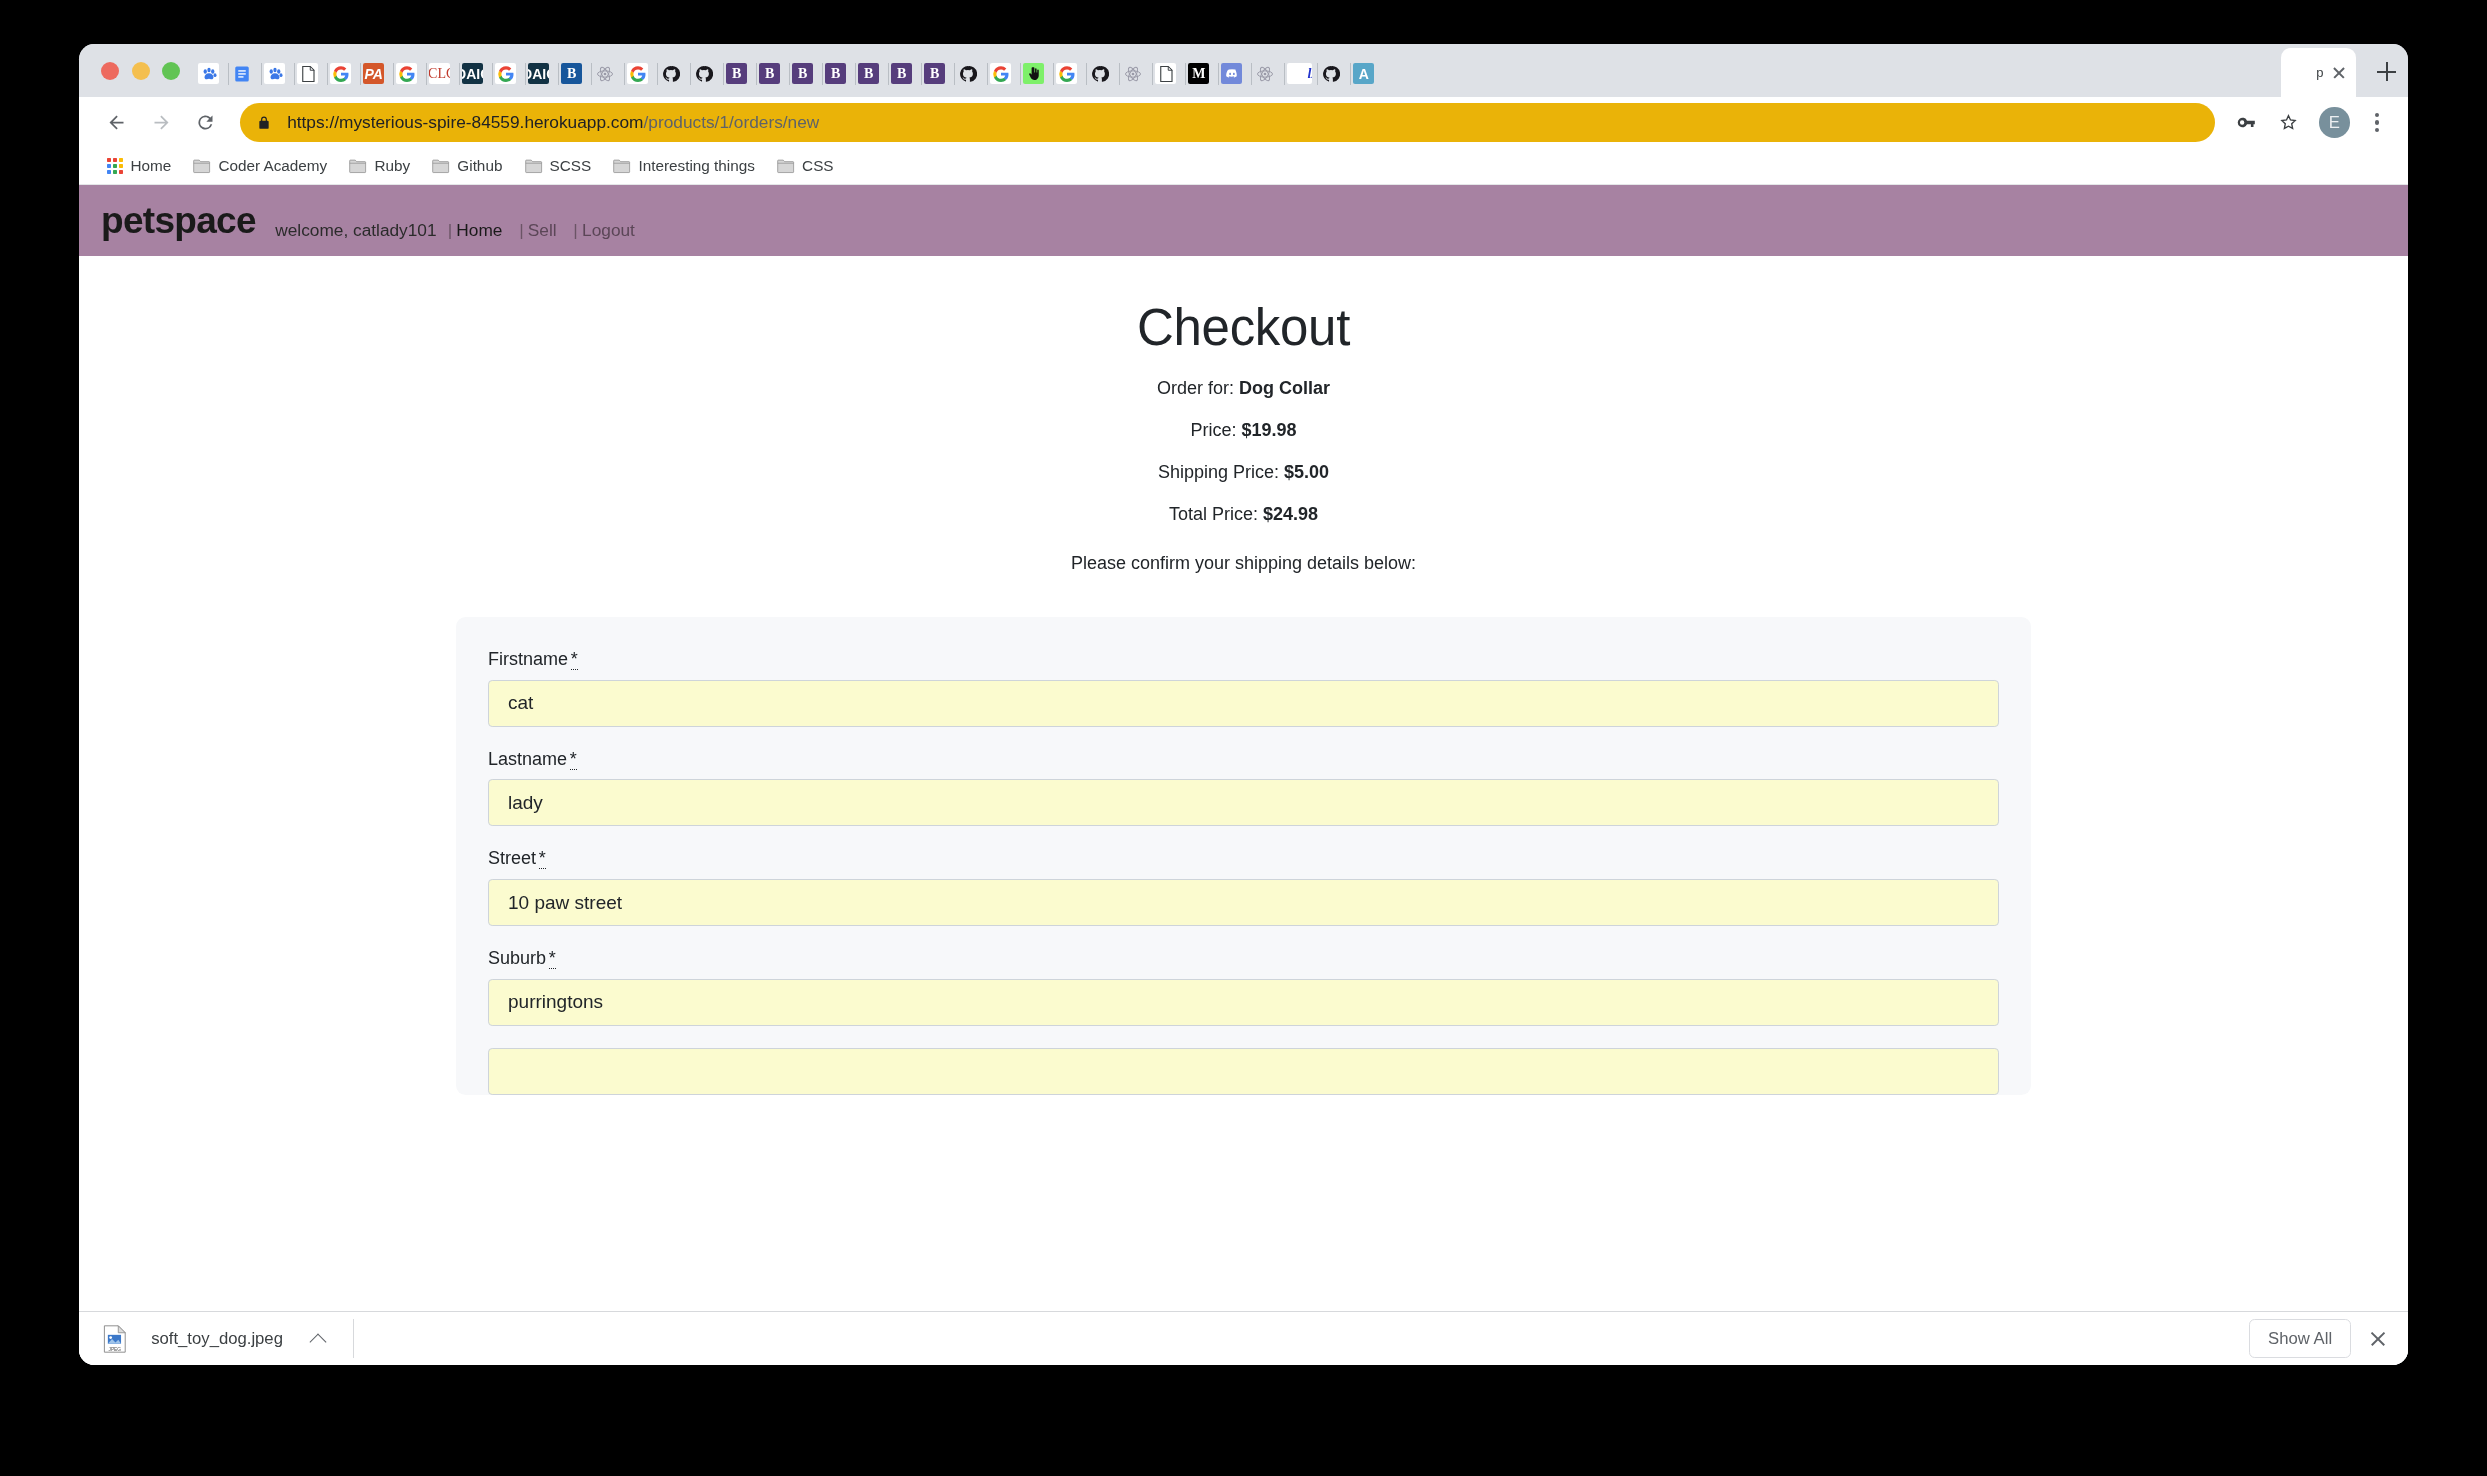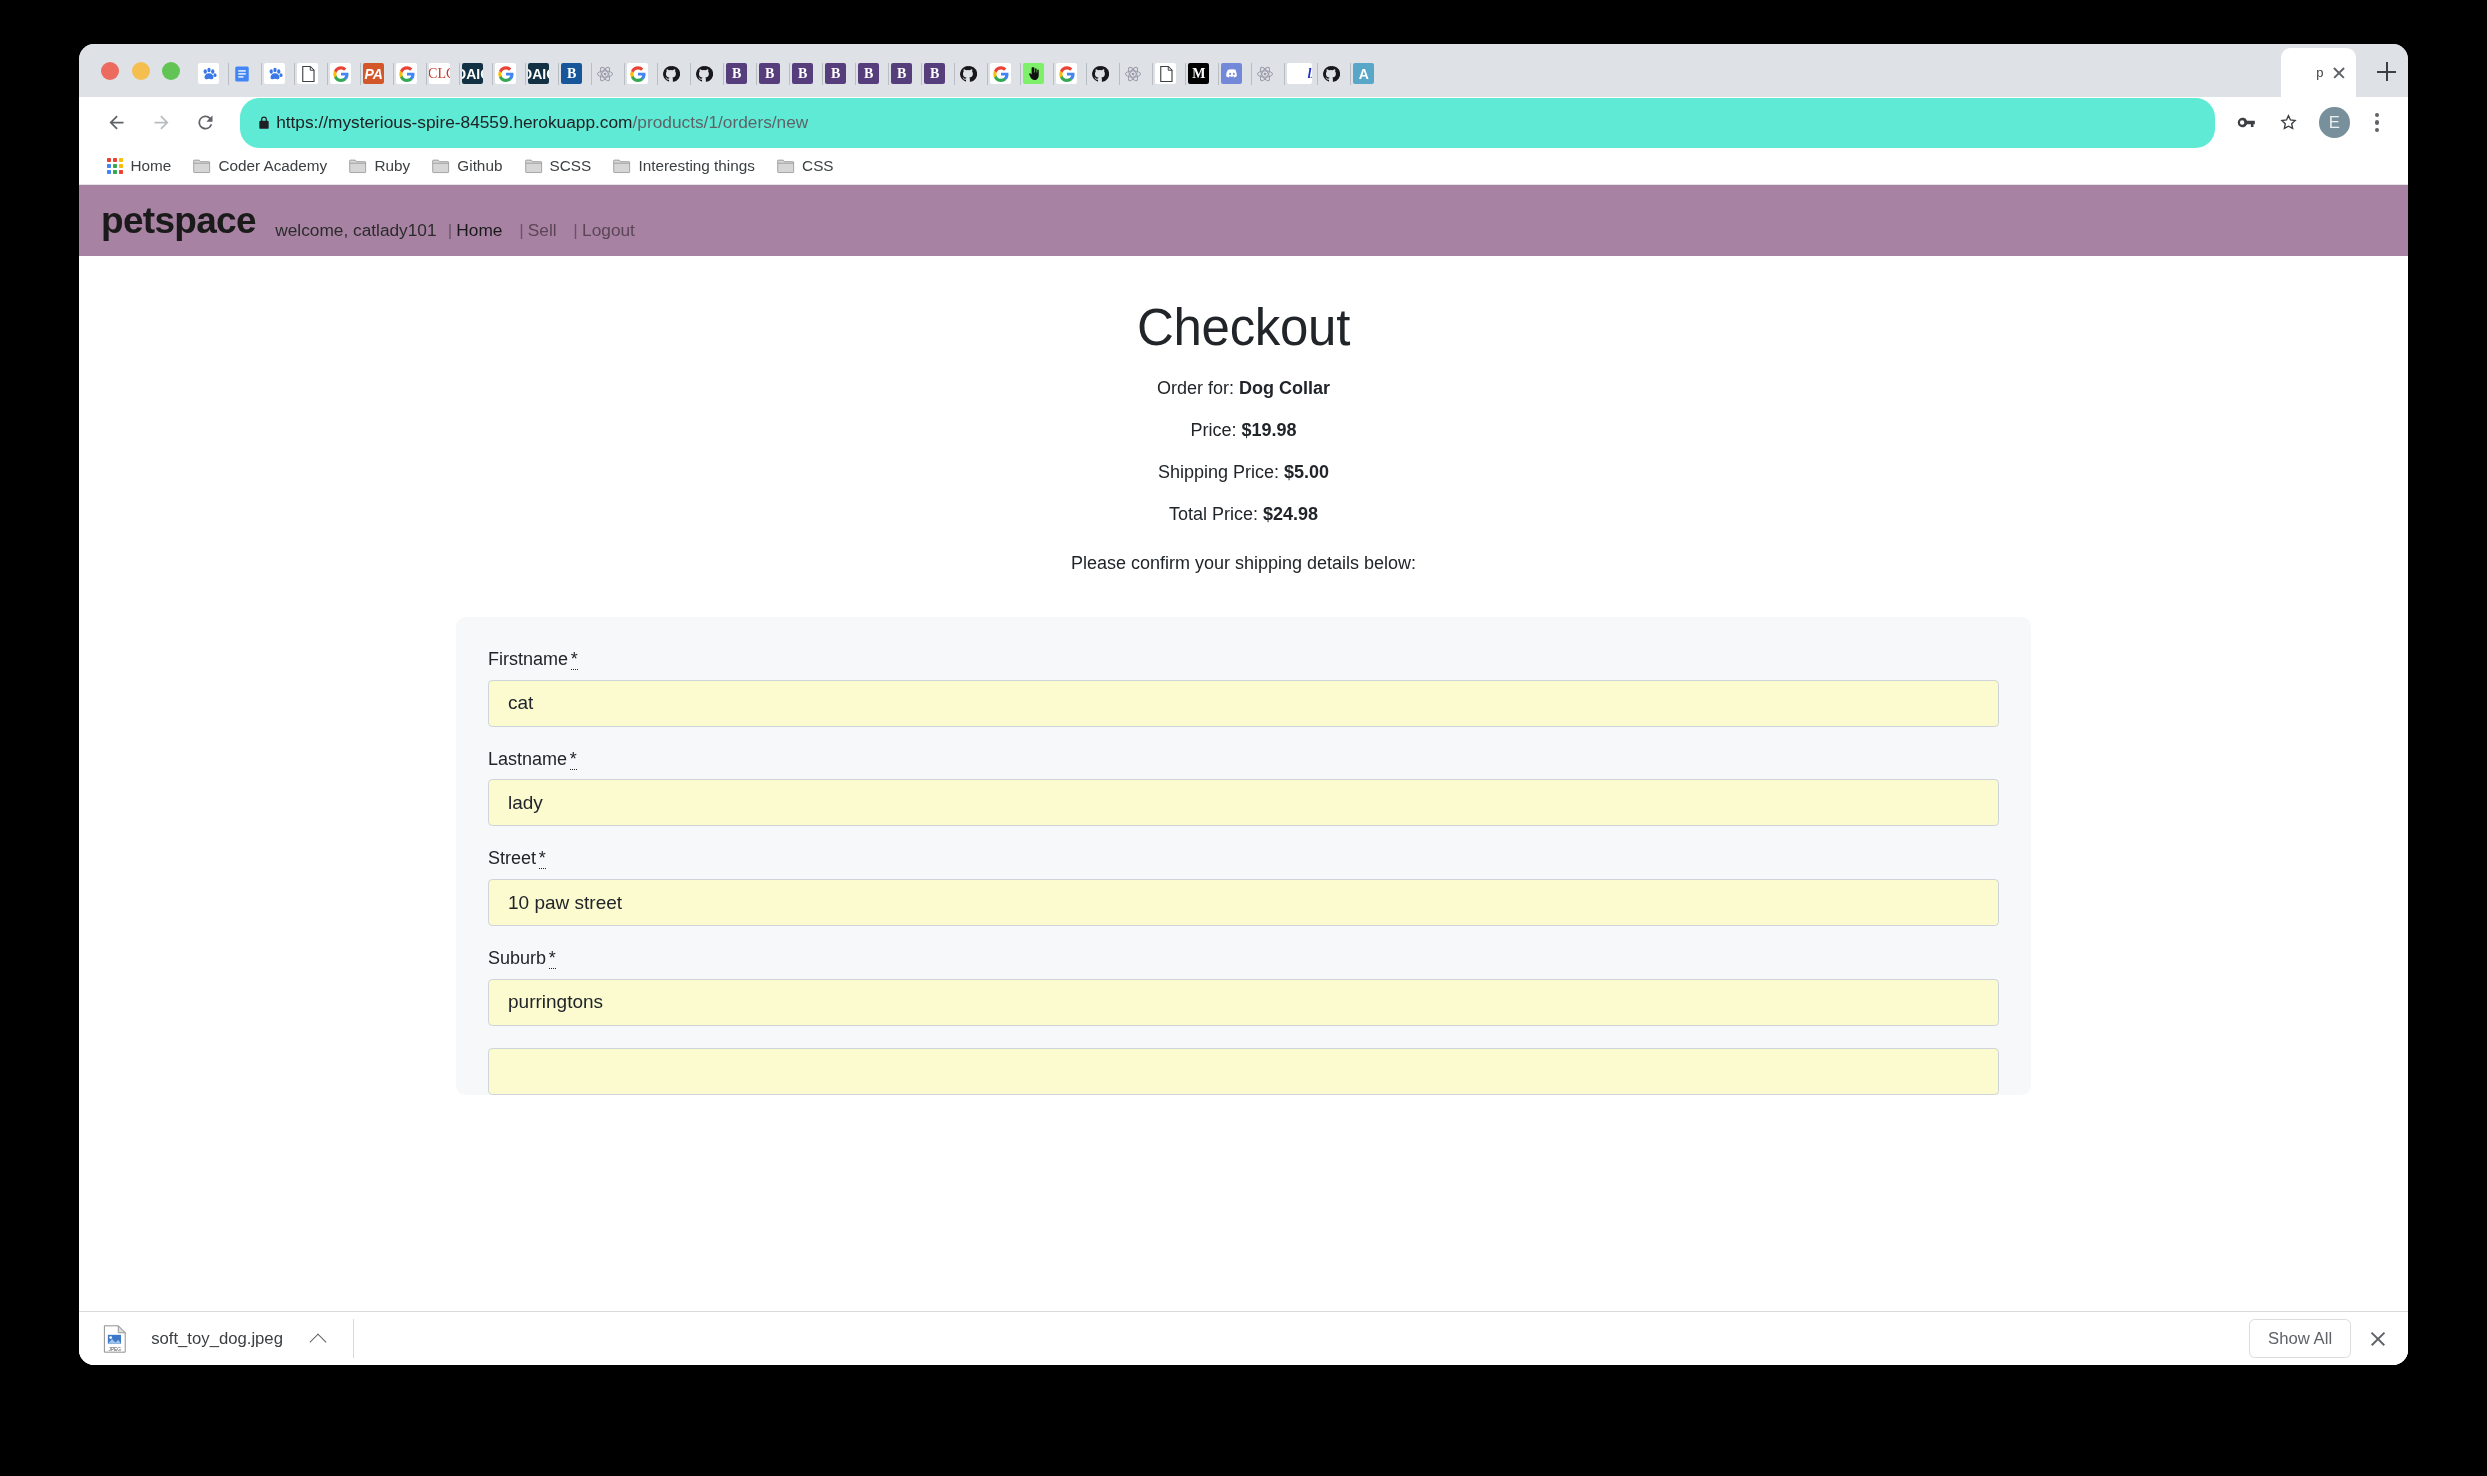--- a/index.html
+++ b/index.html
@@ -141,26 +141,26 @@
     gap: 5.6px;
   }
   .nav-btn {
     width: 39px; height: 39px; border-radius:50%;
     display:flex; align-items:center; justify-content:center;
     flex: 0 0 39px;
   }
   .nav-btn svg { width: 21px; height: 21px; }
   #omnibox {
     flex: 1; min-width: 0;
-    height: 50px; border-radius: 19.4px;
-    background: #5eead4;
+    height: 39px; border-radius: 19.4px;
+    background: #eab308;
     display:flex; align-items:center;
     padding: 0 16.7px;
     margin-left: 9.7px;
-    gap: 5px;
+    gap: 16px;
   }
   #lock-icon { width:14px; height:14px; flex:0 0 14px; }
   #url-text {
     font-size: 17.3px; color: #5f6368; white-space: nowrap; overflow:hidden;
   }
   #url-text .url-host { color:#202124; }
   #toolbar-right { display:flex; align-items:center; gap: 2.8px; margin-left: 7px; }
   #avatar-button {
     width: 30.5px; height: 30.5px; border-radius:50%;
     background:#78909c; color:#eceff1;

